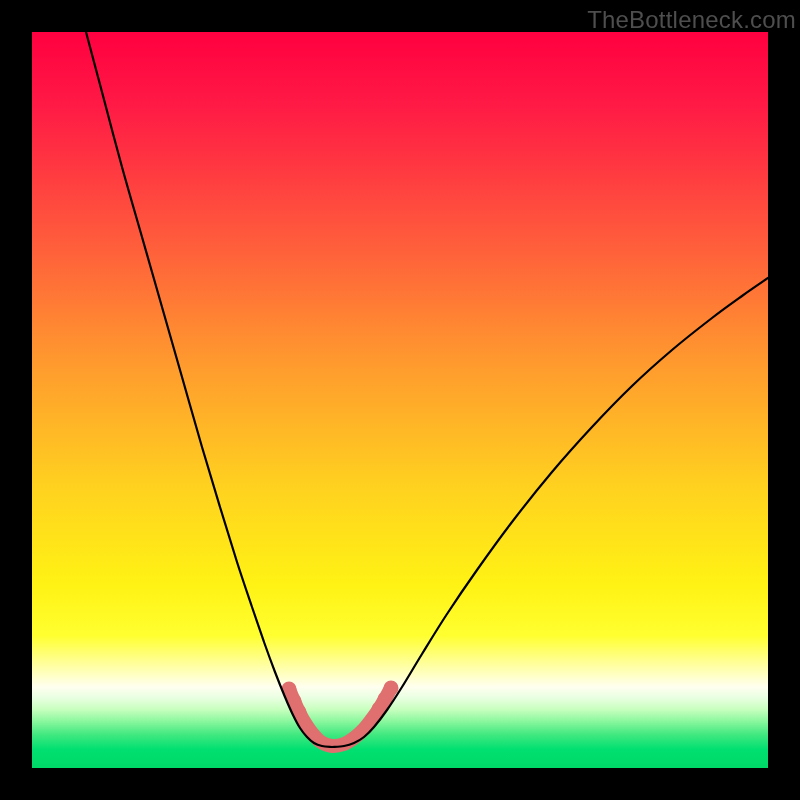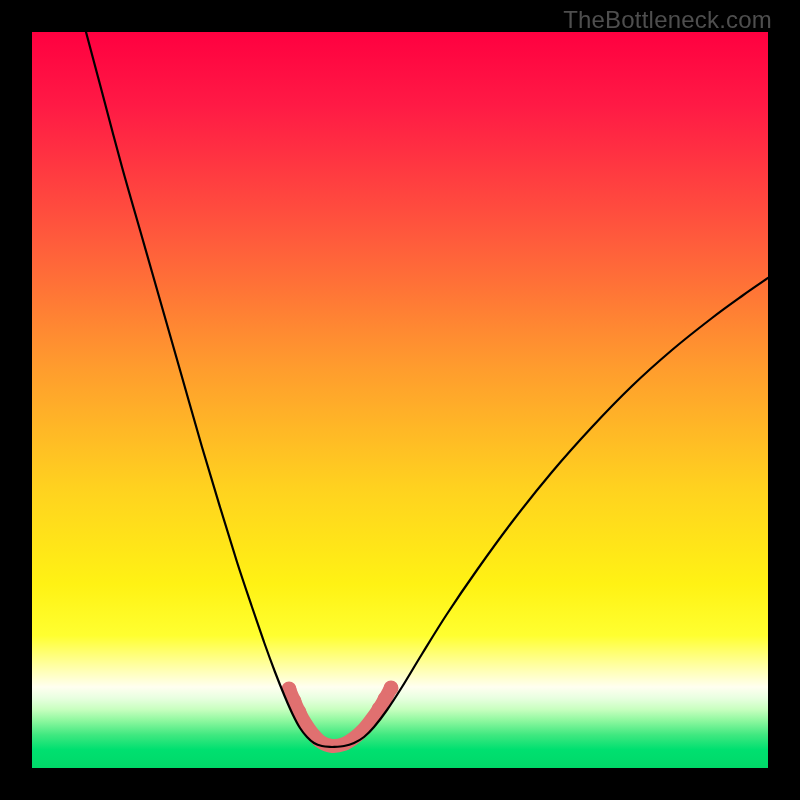--- a/index.html
+++ b/index.html
@@ -20,21 +20,21 @@
     position: absolute;
     left: 32px;
     top: 32px;
     width: 736px;
     height: 736px;
     overflow: hidden;
   }
   .watermark {
     position: absolute;
     top: 6px;
-    right: 28px;
+    right: 4px;
     color: #4e4e4e;
     font-size: 24px;
     font-weight: 500;
     letter-spacing: 0.2px;
     z-index: 10;
   }
   svg {
     position: absolute;
     inset: 0;
     display: block;

